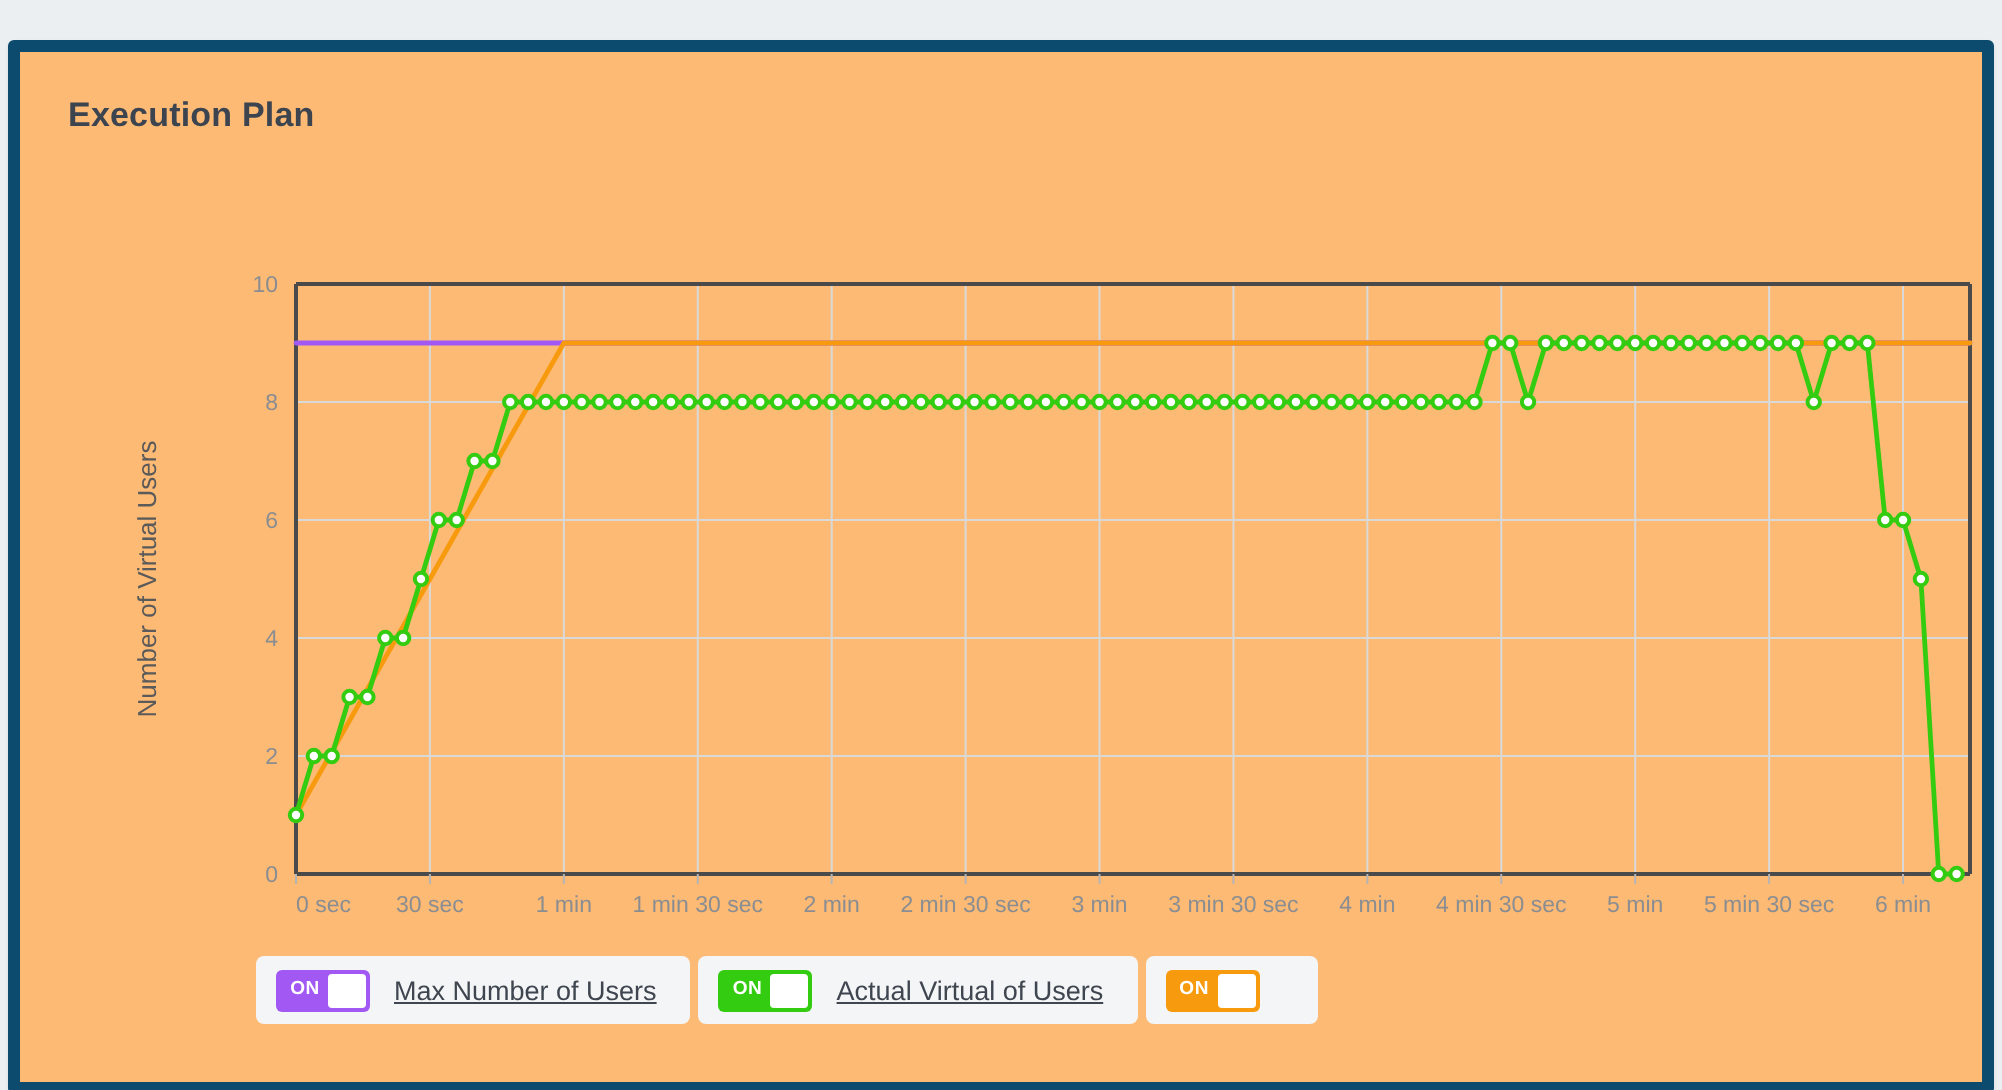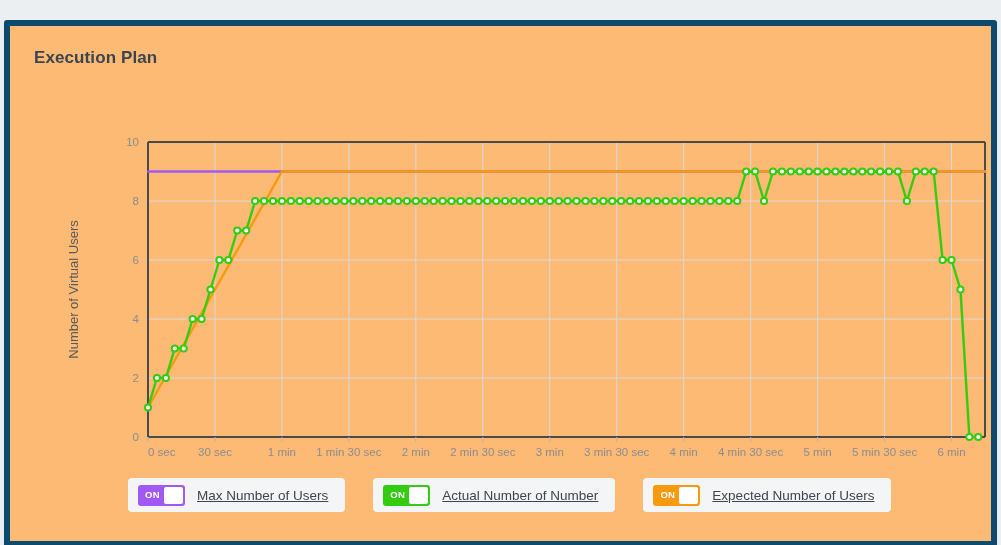--- a/index.html
+++ b/index.html
@@ -46,21 +46,21 @@
   .tick-label {
     font-size: 11.5px;
     fill: #8a8d91;
     font-family: "Liberation Sans", sans-serif;
   }
   .legend {
     position: absolute;
     left: 118px; top: 452px;
     display: flex;
     align-items: flex-start;
-    gap: 28px;
+    gap: 4px;
   }
   .legend-item {
     display: flex;
     align-items: center;
     height: 34px;
     padding: 0 17px 0 10px;
     background: #f4f5f6;
     border-radius: 4px;
     cursor: pointer;
   }
@@ -265,24 +265,23 @@
             <span class="on-text">ON</span>
             <span class="knob"></span>
           </div>
           <span class="legend-label">Max Number of Users</span>
         </div>
         <div class="legend-item">
           <div class="switch" style="background: rgb(51, 204, 17);">
             <span class="on-text">ON</span>
             <span class="knob"></span>
           </div>
-          <span class="legend-label">Actual Number of Number</span>
+          <span class="legend-label">Actual Virtual of Users</span>
         </div>
         <div class="legend-item">
           <div class="switch" style="background: rgb(247, 154, 14);">
             <span class="on-text">ON</span>
             <span class="knob"></span>
           </div>
-          <span class="legend-label">Expected Number of Users</span>
         </div>
       </div>
   </div>
 </div>
 
 </body></html>

